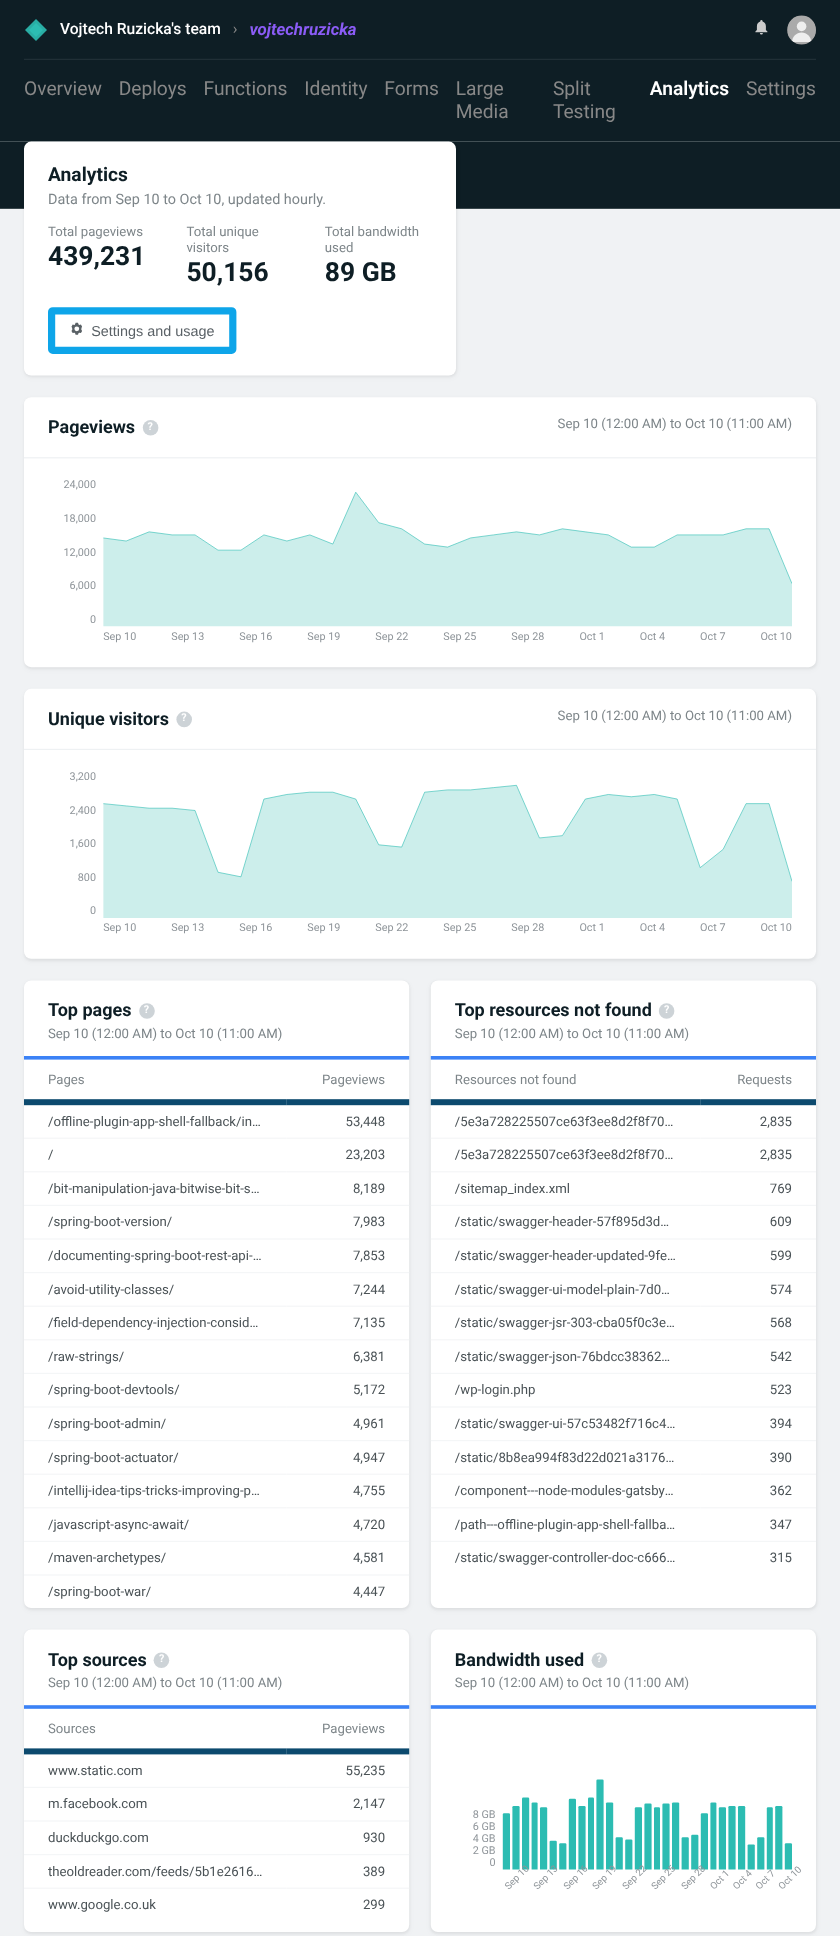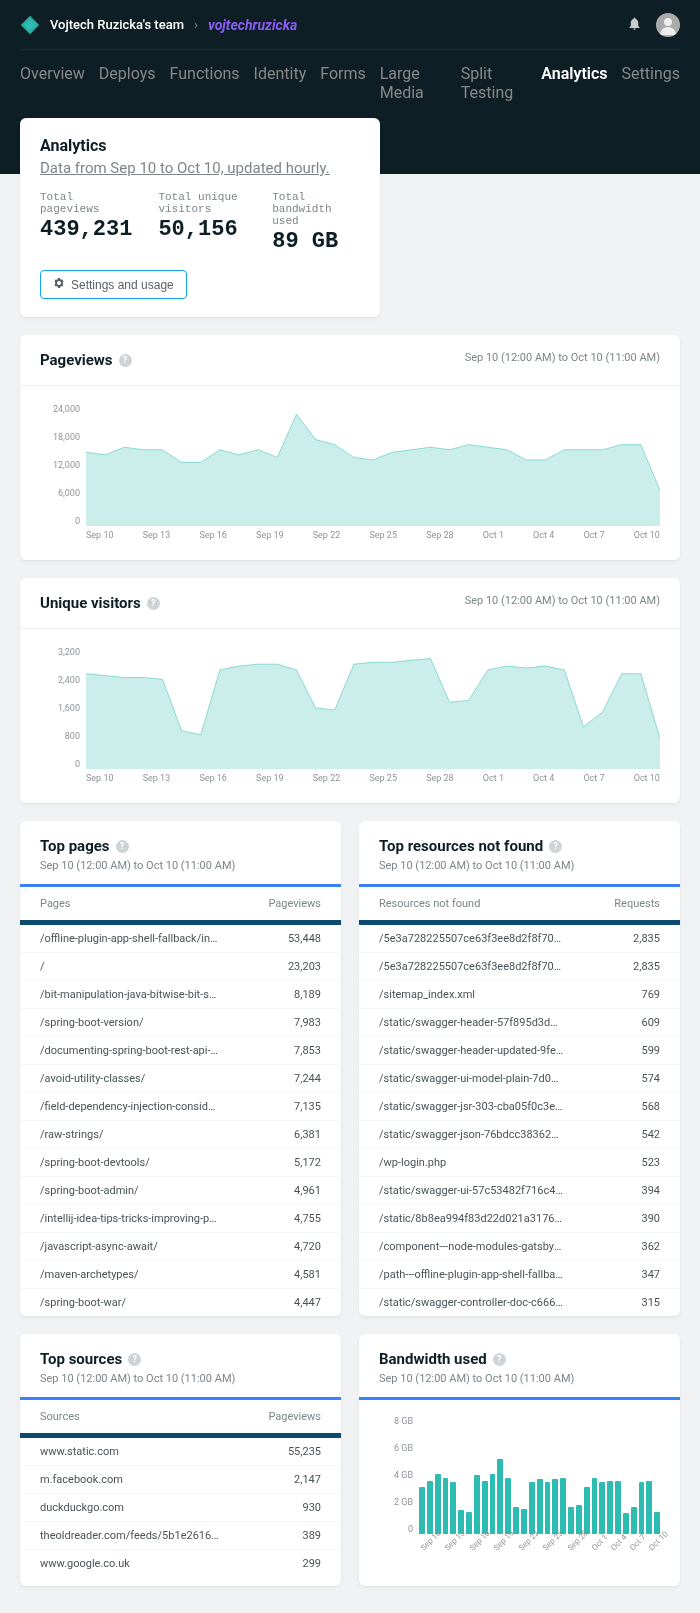--- a/index.html
+++ b/index.html
@@ -15,26 +15,26 @@
 .bell-icon { color: #ccc; font-size: 14px; }
 .avatar { width: 24px; height: 24px; border-radius: 50%; background: #888; overflow: hidden; }
 .nav { display: flex; gap: 14px; padding: 14px 0 16px; font-size: 16px; }
 .nav-item { color: #888; cursor: pointer; }
 .nav-item.active { color: #fff; font-weight: 600; }
 .hero-band { background: #0e1e25; height: 56px; }
 .content { padding: 0 20px 20px; margin-top: -56px; }
 .card { background: #fff; border-radius: 6px; box-shadow: 0 1px 2px rgba(0,0,0,0.05), 0 2px 6px rgba(0,0,0,0.03); margin-bottom: 18px; }
 .summary-card { width: 360px; padding: 18px 20px; }
 .summary-title { font-size: 16px; font-weight: 700; margin-bottom: 4px; }
-.summary-sub { font-size: 15px; color: #7d8589; margin-bottom: 14px; text-decoration: underline; }
-.summary-row { display: flex; gap: 26px; margin-bottom: 16px; font-family: Liberation Mono, monospace; }
+.summary-sub { font-size: 12px; color: #7d8589; margin-bottom: 14px; }
+.summary-row { display: flex; gap: 26px; margin-bottom: 16px; }
 .summary-block { flex: 1; }
 .summary-label { font-size: 11px; color: #7d8589; margin-bottom: 2px; }
 .summary-value { font-size: 22px; font-weight: 700; }
-.settings-btn { display: inline-flex; align-items: center; gap: 6px; padding: 6px 12px; border: 1px solid #0ea5e9; border-radius: 4px; font-size: 12px; color: #5a6166; cursor: pointer; background: #fff; }
+.settings-btn { display: inline-flex; align-items: center; gap: 6px; padding: 6px 12px; border: 6px solid #0ea5e9; border-radius: 4px; font-size: 12px; color: #5a6166; cursor: pointer; background: #fff; }
 .chart-card { padding: 0; }
 .chart-header { display: flex; justify-content: space-between; align-items: flex-start; padding: 16px 20px; border-bottom: 1px solid #eef1f3; }
 .chart-title { font-size: 15px; font-weight: 700; display: flex; align-items: center; gap: 6px; }
 .info-badge { width: 13px; height: 13px; border-radius: 50%; background: #cdd3d7; color: #fff; font-size: 9px; display: inline-flex; align-items: center; justify-content: center; font-weight: 700; }
 .chart-range { font-size: 11px; color: #7d8589; }
 .chart-body { padding: 18px 20px 16px; }
 .area-chart { position: relative; height: 140px; }
 .y-labels { position: absolute; left: 0; top: 0; bottom: 18px; width: 40px; display: flex; flex-direction: column; justify-content: space-between; font-size: 9px; color: #8e9499; text-align: right; }
 .plot { position: absolute; left: 46px; right: 0; top: 0; bottom: 18px; }
 .x-labels { position: absolute; left: 46px; right: 0; bottom: 0; height: 14px; display: flex; justify-content: space-between; font-size: 9px; color: #8e9499; }
@@ -44,21 +44,21 @@
 .table-card-header { padding: 16px 20px 12px; border-bottom: 3px solid #3b82f6; }
 .table-sub { font-size: 11px; color: #7d8589; margin-top: 4px; }
 .data-table { width: 100%; border-collapse: collapse; font-size: 11px; }
 .data-table th { text-align: left; padding: 10px 20px; font-size: 11px; font-weight: 400; color: #7d8589; border-bottom: 5px solid #0c4a6e; }
 .data-table th:last-child { text-align: right; }
 .data-table td { padding: 7px 20px; border-bottom: 1px solid #f4f6f7; color: #4a5256; }
 .data-table td:first-child { max-width: 200px; overflow: hidden; text-overflow: ellipsis; white-space: nowrap; }
 .data-table td:last-child { text-align: right; color: #4a5256; }
 .data-table tr:last-child td { border-bottom: none; }
 .bar-chart { position: relative; height: 150px; padding: 10px 0 0; }
-.bar-y-labels { position: absolute; left: 0; top: 0; bottom: 32px; width: 34px; display: flex; flex-direction: column; justify-content: space-between; font-size: 9px; color: #8e9499; text-align: right; }
+.bar-y-labels { position: absolute; left: 0; top: 0; bottom: 32px; width: 34px; display: flex; flex-direction: column; justify-content: flex-end; font-size: 9px; color: #8e9499; text-align: right; }
 .bars { position: absolute; left: 40px; right: 0; top: 0; bottom: 32px; display: flex; align-items: flex-end; gap: 2px; }
 .bar { flex: 1; background: #2cbcb2; border-radius: 1px 1px 0 0; }
 .bar-x-labels { position: absolute; left: 40px; right: 0; bottom: 0; height: 28px; display: flex; justify-content: space-between; font-size: 8px; color: #8e9499; }
 .bar-x-labels span { transform: rotate(-45deg); transform-origin: top left; white-space: nowrap; position: relative; top: 8px; }
 </style>
 </head>
 <body>
 
 <div class="header">
   <div class="header-top">
@@ -256,20 +256,24 @@
               <td>/raw-strings/</td>
               <td>6,381</td>
             </tr>
             <tr>
               <td>/spring-boot-devtools/</td>
               <td>5,172</td>
             </tr>
             <tr>
               <td>/spring-boot-admin/</td>
               <td>4,961</td>
+            </tr>
+            <tr>
+              <td>/spring-boot-actuator/</td>
+              <td>4,947</td>
             </tr>
             <tr>
               <td>/intellij-idea-tips-tricks-improving-performance/</td>
               <td>4,755</td>
             </tr>
             <tr>
               <td>/javascript-async-await/</td>
               <td>4,720</td>
             </tr>
             <tr>

